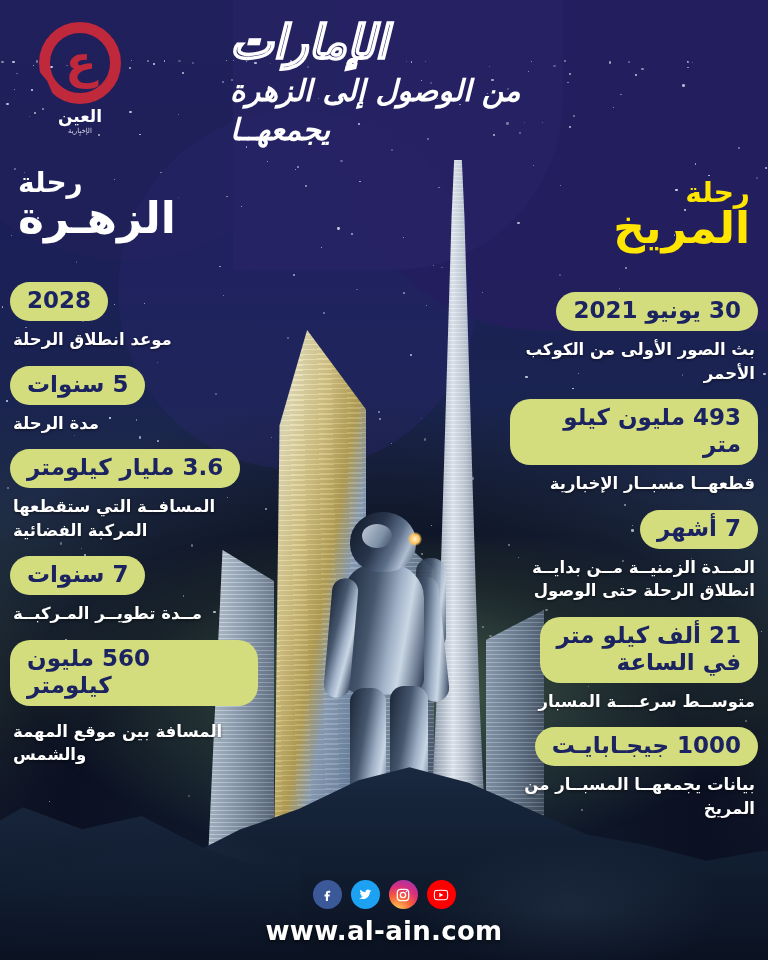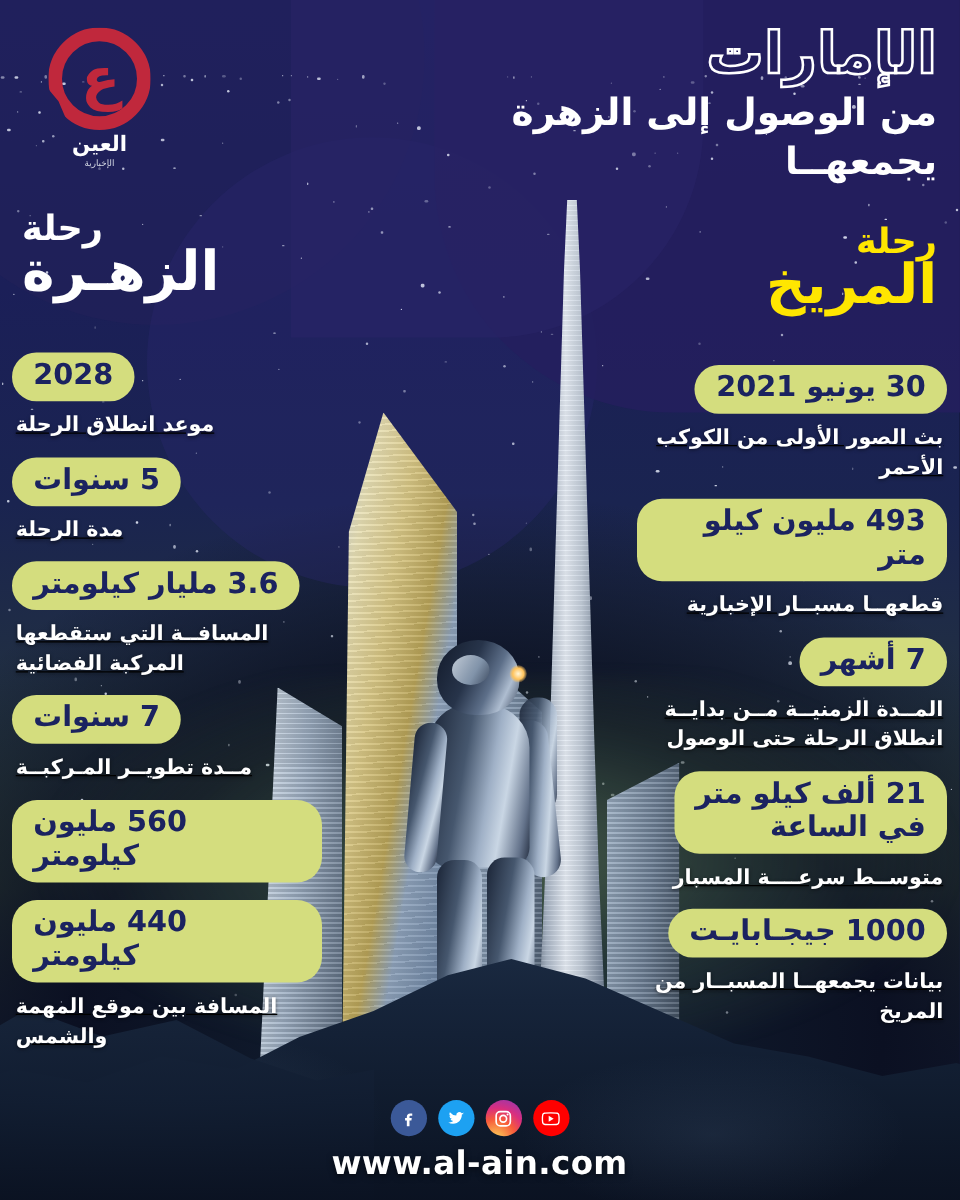--- a/index.html
+++ b/index.html
@@ -141,39 +141,39 @@
     clip-path:polygon(0 0, 100% 0, 100% 100%, 22% 100%, 10% 72%, 0 60%);
   }
   .logo-ain {
     position:absolute; left:20px; top:14px; width:44px; height:54px;
     color:#c0283c; font-size:46px; font-weight:bold; line-height:52px;
   }
   .logo-name { color:#fff; font-size:17px; font-weight:bold; letter-spacing:.5px; margin-top:2px; }
   .logo-sub  { color:#d7dbe6; font-size:7px; letter-spacing:1px; margin-top:1px; }
 
   
-  .headline { position:absolute; right:18px; top:16px; width:520px; text-align:right; }
+  .headline { position:absolute; right:18px; top:16px; width:520px; text-align:left;font-style:italic; }
   .hl-outline {
     font-size:46px; font-weight:bold; letter-spacing:1px;
     color:transparent; -webkit-text-stroke:2px #ffffff;
     text-shadow:0 0 0 rgba(0,0,0,0); line-height:1.15;
   }
   .hl-main { font-size:30px; font-weight:bold; color:#ffffff; line-height:1.32; margin-top:2px; }
   .hl-main .ln2 { display:block; }
 
   
   .col-head { position:absolute; font-weight:bold; line-height:1.05; }
   .col-head .small { font-size:28px; display:block; }
   .col-head .big   { font-size:44px; display:block; letter-spacing:1px; margin-top:-2px; }
   .col-mars  { right:18px; top:178px; text-align:right; color:#ffe600; }
   .col-venus { left:18px;  top:168px; text-align:left;  color:#ffffff; }
   .col-venus .small, .col-venus .big { text-align:left; }
 
   
-  .col { position:absolute; width:248px;text-decoration:underline; }
+  .col { position:absolute; width:248px; }
   .col-right { right:10px; top:292px; text-align:right; }
   .col-left  { left:10px;  top:282px; text-align:left; }
 
   .fact { margin-bottom:14px; }
   .pill {
     display:inline-block; background:#d4dd7e; color:#1b2360;
     font-size:23px; font-weight:bold; line-height:1.18;
     padding:5px 17px 7px; border-radius:20px; white-space:pre-line;
   }
   .fact-desc {
@@ -504,21 +504,21 @@
         <div class="fact"><div class="pill">21 ألف كيلو متر
 في الساعة</div><div class="fact-desc">متوســط سرعــــة المسبار</div></div>
         <div class="fact"><div class="pill">1000 جيجـابايـت</div><div class="fact-desc">بيانات يجمعهــا المسبــار من المريخ</div></div>
       </div>
     <div class="col col-left" id="venus-facts">
         <div class="fact"><div class="pill">2028</div><div class="fact-desc">موعد انطلاق الرحلة</div></div>
         <div class="fact"><div class="pill">5 سنوات</div><div class="fact-desc">مدة الرحلة</div></div>
         <div class="fact"><div class="pill">3.6 مليار كيلومتر</div><div class="fact-desc">المسافــة التي ستقطعها المركبة الفضائية</div></div>
         <div class="fact"><div class="pill">7 سنوات</div><div class="fact-desc">مــدة تطويــر المـركبــة</div></div>
         <div class="fact"><div class="pill">560 مليون كيلومتر</div></div>
-        <div class="fact"><div class="pill">440 مليون كيلومتر</div><div class="fact-desc">المسافة بين موقع المهمة والشمس</div></div>
+        <div class="fact"><div class="fact-desc">المسافة بين موقع المهمة والشمس</div></div>
       </div>
 
     <div class="footer">
       <div class="socials">
         <a class="soc soc-yt">
           <svg width="16" height="16" viewBox="0 0 24 24" fill="#fff">
               <path d="M9.5 8.5l6 3.5-6 3.5z"></path>
               <path d="M21.6 7.2a2.5 2.5 0 0 0-1.8-1.8C18.2 5 12 5 12 5s-6.2 0-7.8.4A2.5 2.5 0 0 0 2.4 7.2 26 26 0 0 0 2 12a26 26 0 0 0 .4 4.8 2.5 2.5 0 0 0 1.8 1.8C5.8 19 12 19 12 19s6.2 0 7.8-.4a2.5 2.5 0 0 0 1.8-1.8A26 26 0 0 0 22 12a26 26 0 0 0-.4-4.8z" fill="none" stroke="#fff" stroke-width="1.6"></path>
             </svg>
         </a>

